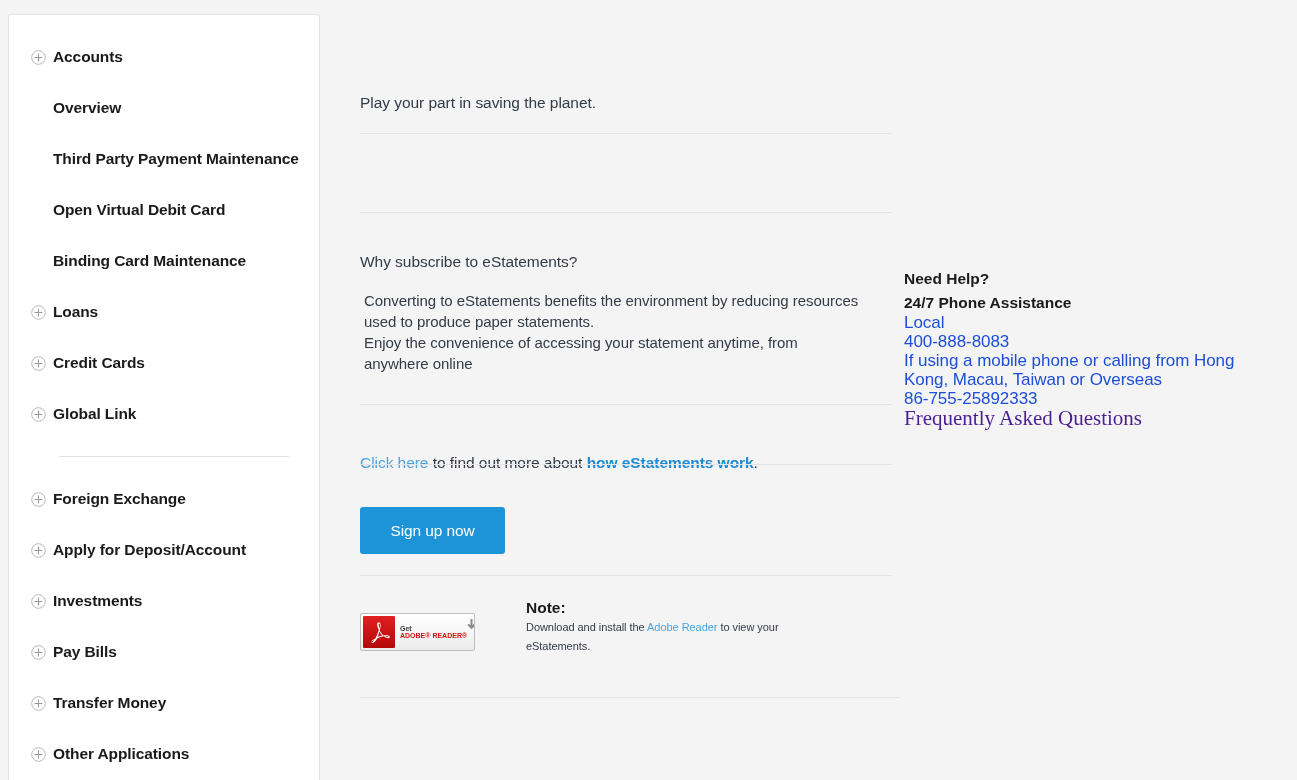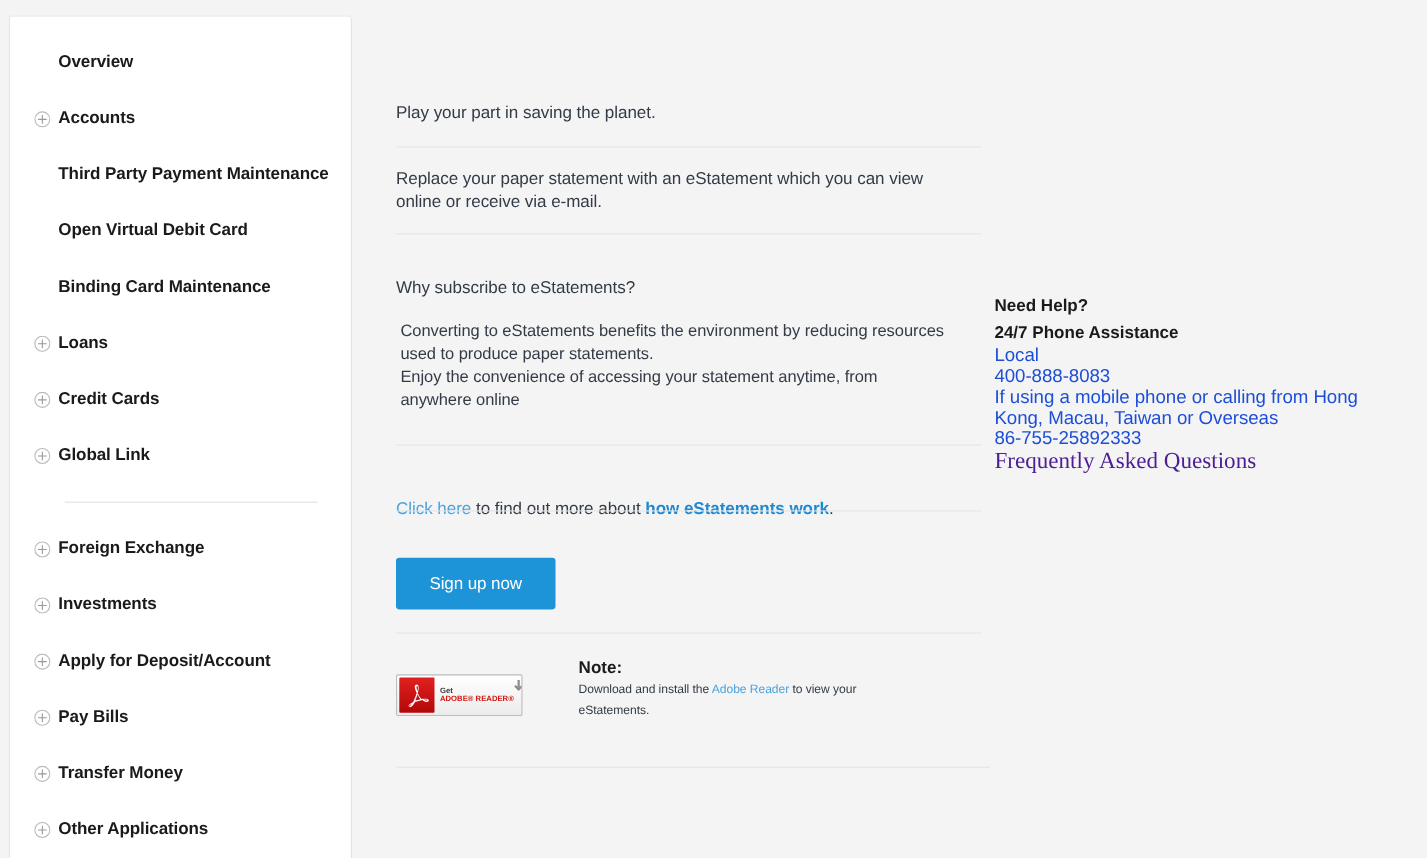--- a/index.html
+++ b/index.html
@@ -248,34 +248,34 @@
     font-family: Liberation Serif, serif;
   }
 </style>
 </head>
 <body>
 
 <div id="page">
 
   <nav id="sidebar">
 
+    <div class="nav-item">
+      <span class="plus-icon">
+        <svg width="15" height="15" viewBox="0 0 15 15">
+          <circle cx="7.5" cy="7.5" r="6.8" fill="none" stroke="#b9b9b9" stroke-width="1"></circle>
+          <path d="M7.5 3.9 V11.1 M3.9 7.5 H11.1" stroke="#9a9a9a" stroke-width="1" stroke-linecap="round"></path>
+        </svg>
+      </span>
+      <span class="nav-label">Accounts</span>
+    </div>
+
     <div class="nav-item no-icon">
       <span class="nav-label">Overview</span>
     </div>
 
-    <div class="nav-item">
-      <span class="plus-icon">
-        <svg width="15" height="15" viewBox="0 0 15 15">
-          <circle cx="7.5" cy="7.5" r="6.8" fill="none" stroke="#b9b9b9" stroke-width="1"></circle>
-          <path d="M7.5 3.9 V11.1 M3.9 7.5 H11.1" stroke="#9a9a9a" stroke-width="1" stroke-linecap="round"></path>
-        </svg>
-      </span>
-      <span class="nav-label">Accounts</span>
-    </div>
-
     <div class="nav-item no-icon">
       <span class="nav-label">Third Party Payment Maintenance</span>
     </div>
 
     <div class="nav-item no-icon">
       <span class="nav-label">Open Virtual Debit Card</span>
     </div>
 
     <div class="nav-item no-icon">
       <span class="nav-label">Binding Card Maintenance</span>
@@ -323,31 +323,31 @@
       <span class="nav-label">Foreign Exchange</span>
     </div>
 
     <div class="nav-item">
       <span class="plus-icon">
         <svg width="15" height="15" viewBox="0 0 15 15">
           <circle cx="7.5" cy="7.5" r="6.8" fill="none" stroke="#b9b9b9" stroke-width="1"></circle>
           <path d="M7.5 3.9 V11.1 M3.9 7.5 H11.1" stroke="#9a9a9a" stroke-width="1" stroke-linecap="round"></path>
         </svg>
       </span>
+      <span class="nav-label">Apply for Deposit/Account</span>
+    </div>
+
+    <div class="nav-item">
+      <span class="plus-icon">
+        <svg width="15" height="15" viewBox="0 0 15 15">
+          <circle cx="7.5" cy="7.5" r="6.8" fill="none" stroke="#b9b9b9" stroke-width="1"></circle>
+          <path d="M7.5 3.9 V11.1 M3.9 7.5 H11.1" stroke="#9a9a9a" stroke-width="1" stroke-linecap="round"></path>
+        </svg>
+      </span>
       <span class="nav-label">Investments</span>
-    </div>
-
-    <div class="nav-item">
-      <span class="plus-icon">
-        <svg width="15" height="15" viewBox="0 0 15 15">
-          <circle cx="7.5" cy="7.5" r="6.8" fill="none" stroke="#b9b9b9" stroke-width="1"></circle>
-          <path d="M7.5 3.9 V11.1 M3.9 7.5 H11.1" stroke="#9a9a9a" stroke-width="1" stroke-linecap="round"></path>
-        </svg>
-      </span>
-      <span class="nav-label">Apply for Deposit/Account</span>
     </div>
 
     <div class="nav-item">
       <span class="plus-icon">
         <svg width="15" height="15" viewBox="0 0 15 15">
           <circle cx="7.5" cy="7.5" r="6.8" fill="none" stroke="#b9b9b9" stroke-width="1"></circle>
           <path d="M7.5 3.9 V11.1 M3.9 7.5 H11.1" stroke="#9a9a9a" stroke-width="1" stroke-linecap="round"></path>
         </svg>
       </span>
       <span class="nav-label">Pay Bills</span>
@@ -371,21 +371,20 @@
         </svg>
       </span>
       <span class="nav-label">Other Applications</span>
     </div>
 
   </nav>
 
   <div id="intro-line" class="para">Play your part in saving the planet.</div>
   <div id="hr-1" class="hr"></div>
 
-  <div id="replace-block" class="para">Replace your paper statement with an eStatement which you can view online or receive via e-mail.</div>
   <div id="hr-2" class="hr"></div>
 
   <div id="why-line" class="para">Why subscribe to eStatements?</div>
 
   <div id="benefits">
     <div class="benefit">Converting to eStatements benefits the environment by reducing resources used to produce paper statements.</div>
     <div class="benefit">Enjoy the convenience of accessing your statement anytime, from anywhere online</div>
   </div>
   <div id="hr-3" class="hr"></div>
 

